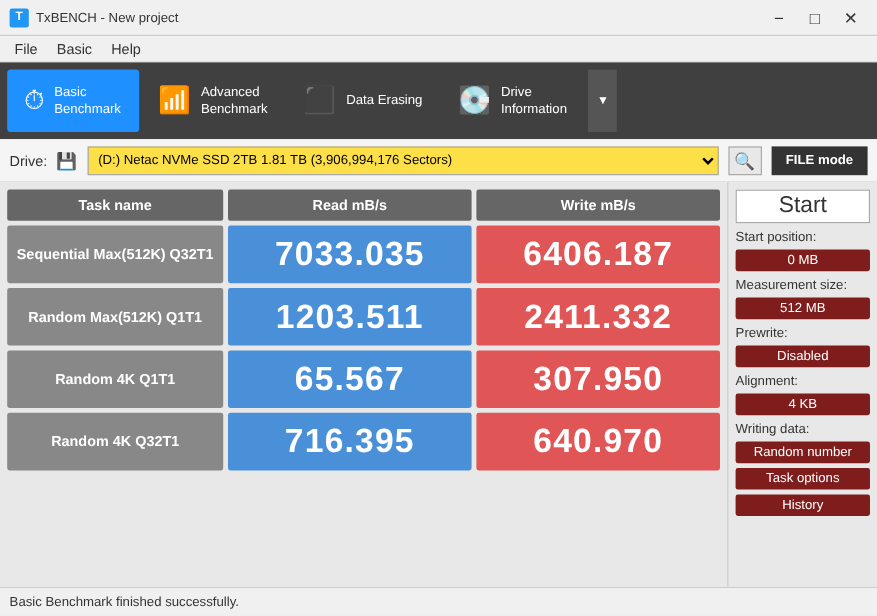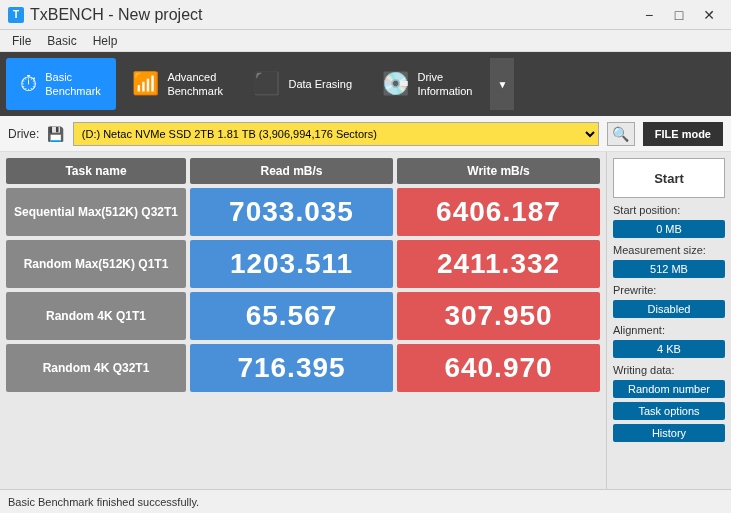--- a/index.html
+++ b/index.html
@@ -23,21 +23,21 @@
     }
     .title-bar-icon {
       width: 16px; height: 16px;
       background: #2196F3;
       border-radius: 2px;
       margin-right: 6px;
       display: flex; align-items: center; justify-content: center;
       color: white; font-size: 10px; font-weight: bold;
     }
     .title-bar-text {
-      font-size: 16px;
+      font-size: 11px;
       color: #333;
       flex: 1;
     }
     .title-bar-controls {
       display: flex; gap: 2px;
     }
     .title-bar-btn {
       width: 28px; height: 22px;
       border: none; background: transparent;
       cursor: pointer; font-size: 14px; color: #333;
@@ -208,35 +208,35 @@
       width: 125px;
       background: #e8e8e8;
       padding: 6px 6px;
       display: flex;
       flex-direction: column;
       gap: 4px;
       border-left: 1px solid #ccc;
     }
     .start-btn {
       width: 100%;
-      height: 40px;
+      height: 28px;
       background: white;
       border: 1px solid #aaa;
       cursor: pointer;
-      font-size: 13px;
-      font-weight: bold;
+      font-size: 19px;
+      font-weight: normal;
       color: #333;
     }
     .right-label {
       font-size: 11px;
       color: #333;
       margin-top: 2px;
     }
     .right-value {
-      background: #0369a1;
+      background: #7f1d1d;
       color: white;
       font-size: 11px;
       text-align: center;
       padding: 3px 4px;
       border-radius: 2px;
     }
 
     
     .status-bar {
       height: 24px;

